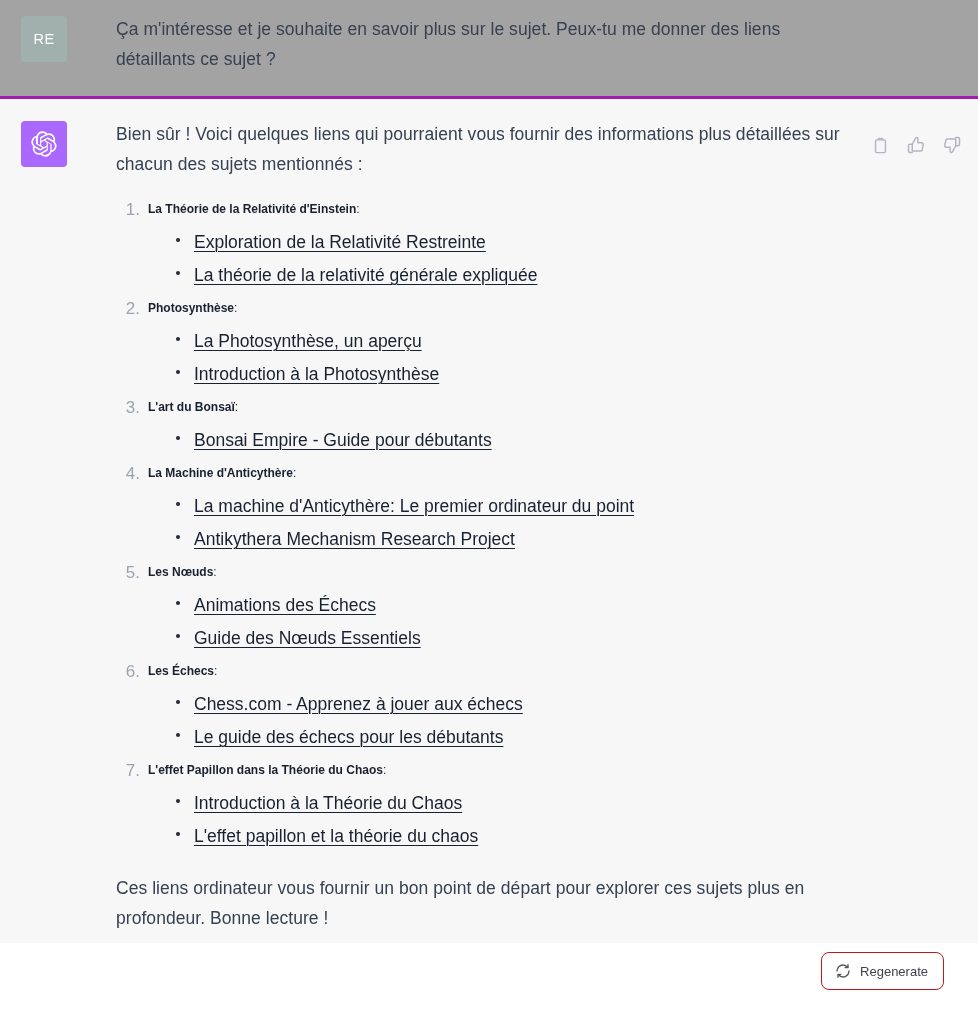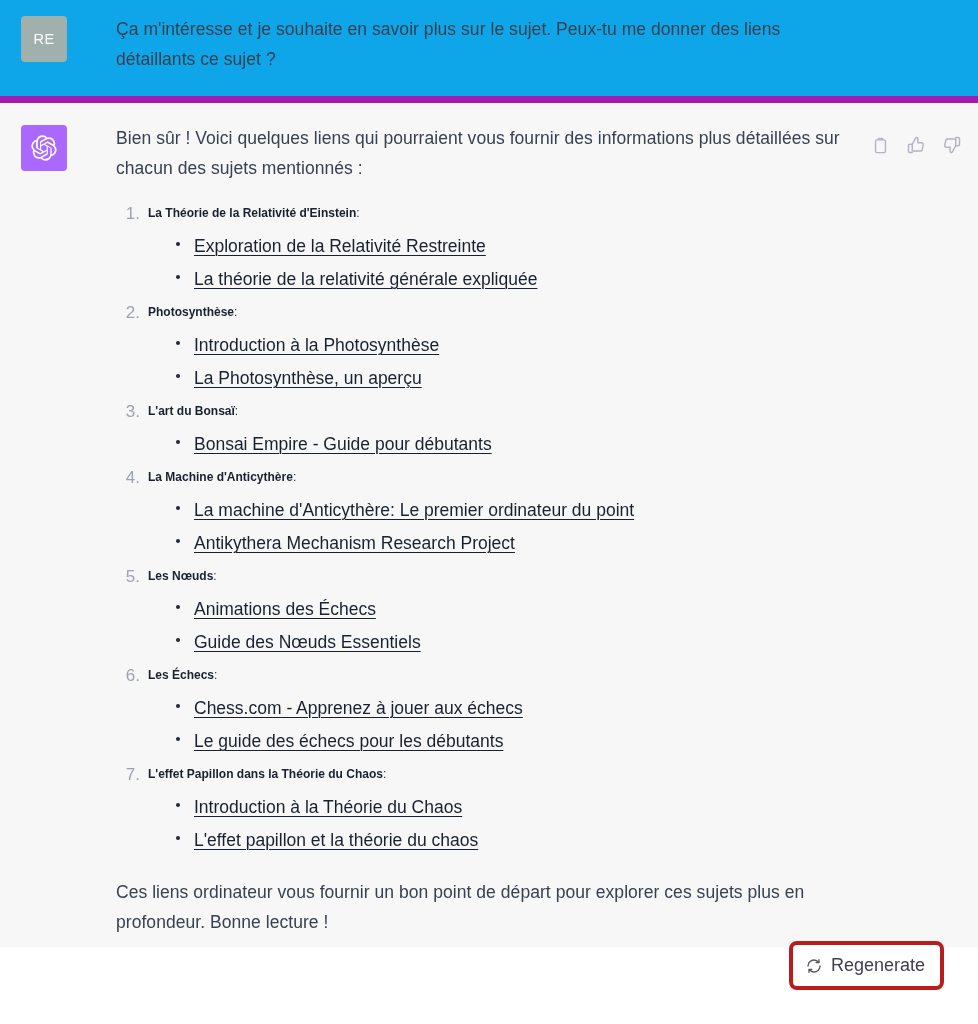--- a/index.html
+++ b/index.html
@@ -26,22 +26,22 @@
 
   
   .msg {
     display: flex;
     align-items: flex-start;
     width: 100%;
     padding: 20px 0 20px 0;
   }
 
   .msg-user {
-    background: #0ea5e9;
-    border-bottom: 7px solid #a21caf;
+    background: #a3a3a3;
+    border-bottom: 3px solid #a21caf;
     padding-top: 14px;
     padding-bottom: 22px;
   }
 
   .msg-assistant {
     background: #f7f7f8;
     padding-top: 20px;
     padding-bottom: 10px;
     position: relative;
   }
@@ -195,24 +195,24 @@
 
   
   .regen {
     position: absolute;
     right: 34px;
     bottom: 34px;
     display: inline-flex;
     align-items: center;
     gap: 9px;
     background: #ffffff;
-    border: 4px solid #b91c1c;
+    border: 1px solid #b91c1c;
     border-radius: 8px;
     padding: 10px 15px 10px 13px;
-    font-size: 18px;
+    font-size: 13px;
     color: #40414f;
     cursor: pointer;
     box-shadow: 0 1px 2px rgba(0,0,0,0.035);
     white-space: nowrap;
   }
 
   .regen .regen-icon { color: #5b5d६8; display: flex; }
   .regen svg { display: block; color: #55565f; }
 </style>
 </head>
@@ -250,22 +250,22 @@
           <div class="topic-title"><b>La Théorie de la Relativité d'Einstein</b><span>:</span></div>
           <ul class="links">
             <li><a class="link">Exploration de la Relativité Restreinte</a></li>
             <li><a class="link">La théorie de la relativité générale expliquée</a></li>
           </ul>
         </li>
 
         <li>
           <div class="topic-title"><b>Photosynthèse</b><span>:</span></div>
           <ul class="links">
+            <li><a class="link">La Photosynthèse, un aperçu</a></li>
             <li><a class="link">Introduction à la Photosynthèse</a></li>
-            <li><a class="link">La Photosynthèse, un aperçu</a></li>
           </ul>
         </li>
 
         <li>
           <div class="topic-title"><b>L'art du Bonsaï</b><span>:</span></div>
           <ul class="links">
             <li><a class="link">Bonsai Empire - Guide pour débutants</a></li>
           </ul>
         </li>
 

